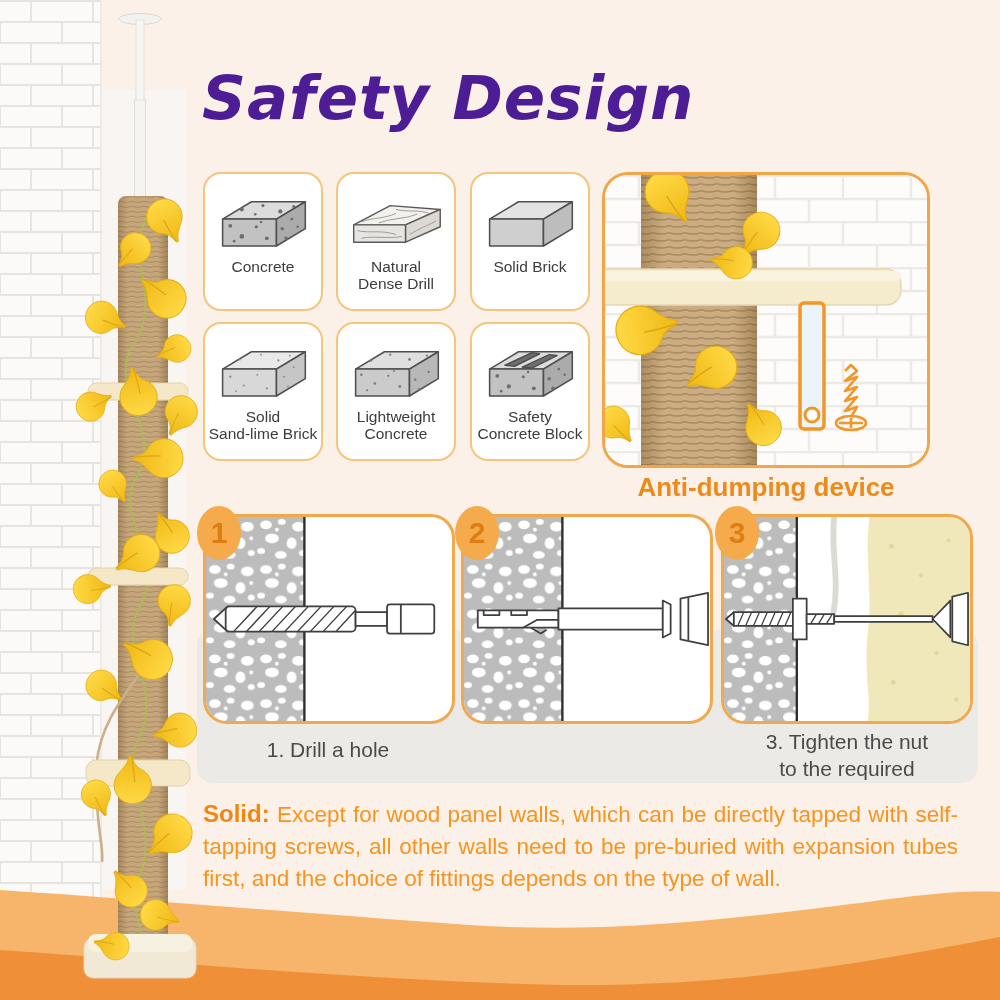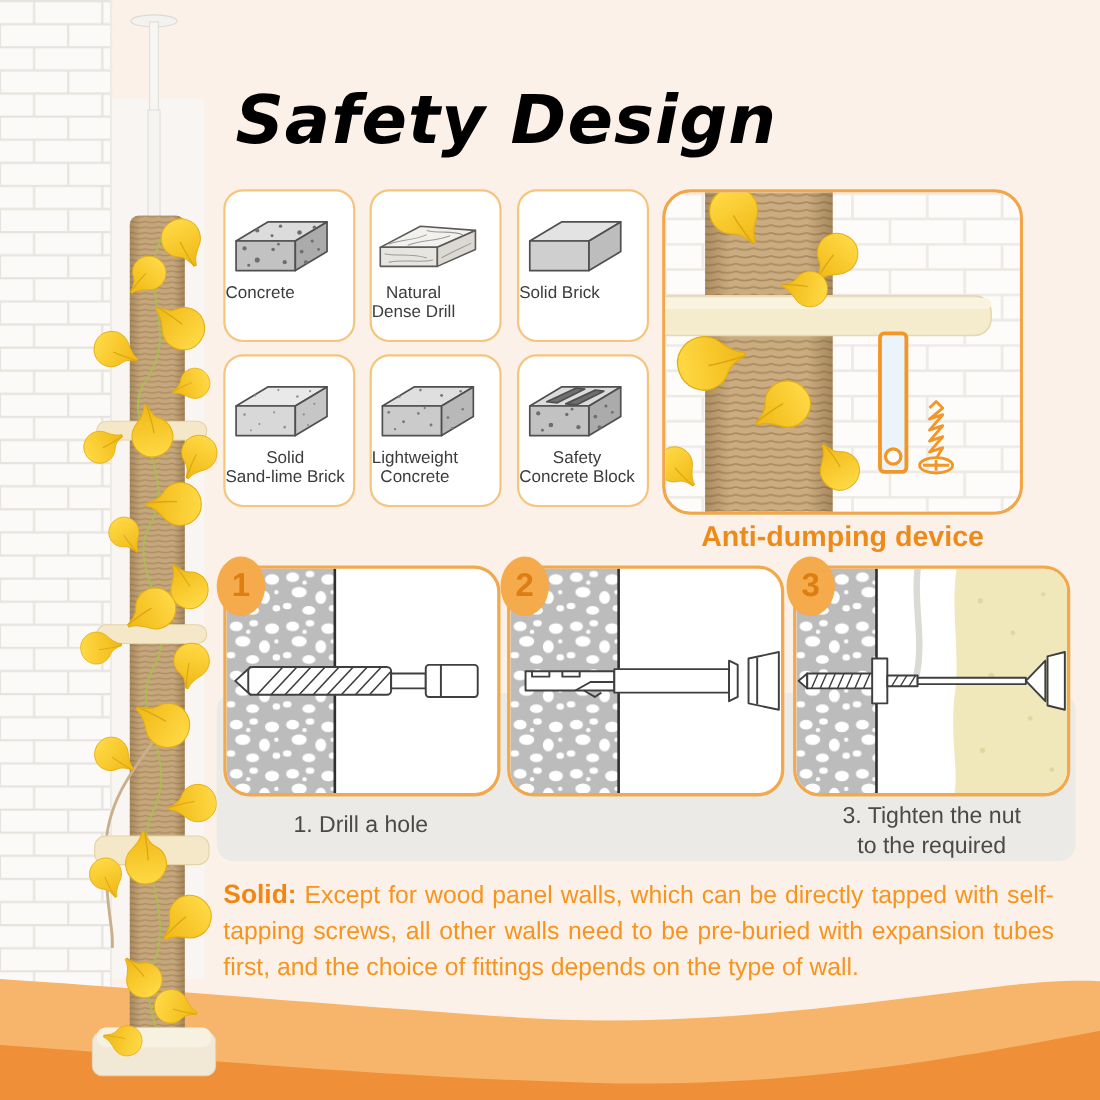--- a/index.html
+++ b/index.html
@@ -3,31 +3,31 @@
 <meta charset="utf-8">
 <style>
   html,body{margin:0;padding:0;}
   .stage{
     position:relative;width:1000px;height:1000px;overflow:hidden;
     background:#FBF1E8;font-family:"Liberation Sans",sans-serif;
   }
   .abs{position:absolute;}
   
   .title{
-    left:202px;top:74px;width:560px;
+    left:202px;top:62px;width:560px;
     font-family:"DejaVu Sans",sans-serif;
     font-size:61px;font-weight:800;font-style:italic;
-    color:#000000;letter-spacing:1px;white-space:nowrap;margin-left:12px;
+    color:#4c1d95;letter-spacing:1px;white-space:nowrap;
   }
   
   .cards{left:203px;top:172px;width:390px;height:290px;}
   .card{
     position:absolute;width:120px;height:139px;background:#FFFFFF;
     border:2px solid #F5C57E;border-radius:18px;box-sizing:border-box;
-    display:flex;flex-direction:column;align-items:flex-start;justify-content:flex-start;
+    display:flex;flex-direction:column;align-items:center;justify-content:flex-start;
   }
   .card .blk{margin-top:16px;width:100px;height:62px;flex:0 0 auto;}
   .card .lbl{
     margin-top:6px;text-align:center;color:#3C3C3C;
     font-size:15.5px;line-height:1.12;font-weight:400;
   }
   .card .lbl span{display:block;}
   
   .photo-panel{
     left:602px;top:172px;width:328px;height:296px;box-sizing:border-box;

